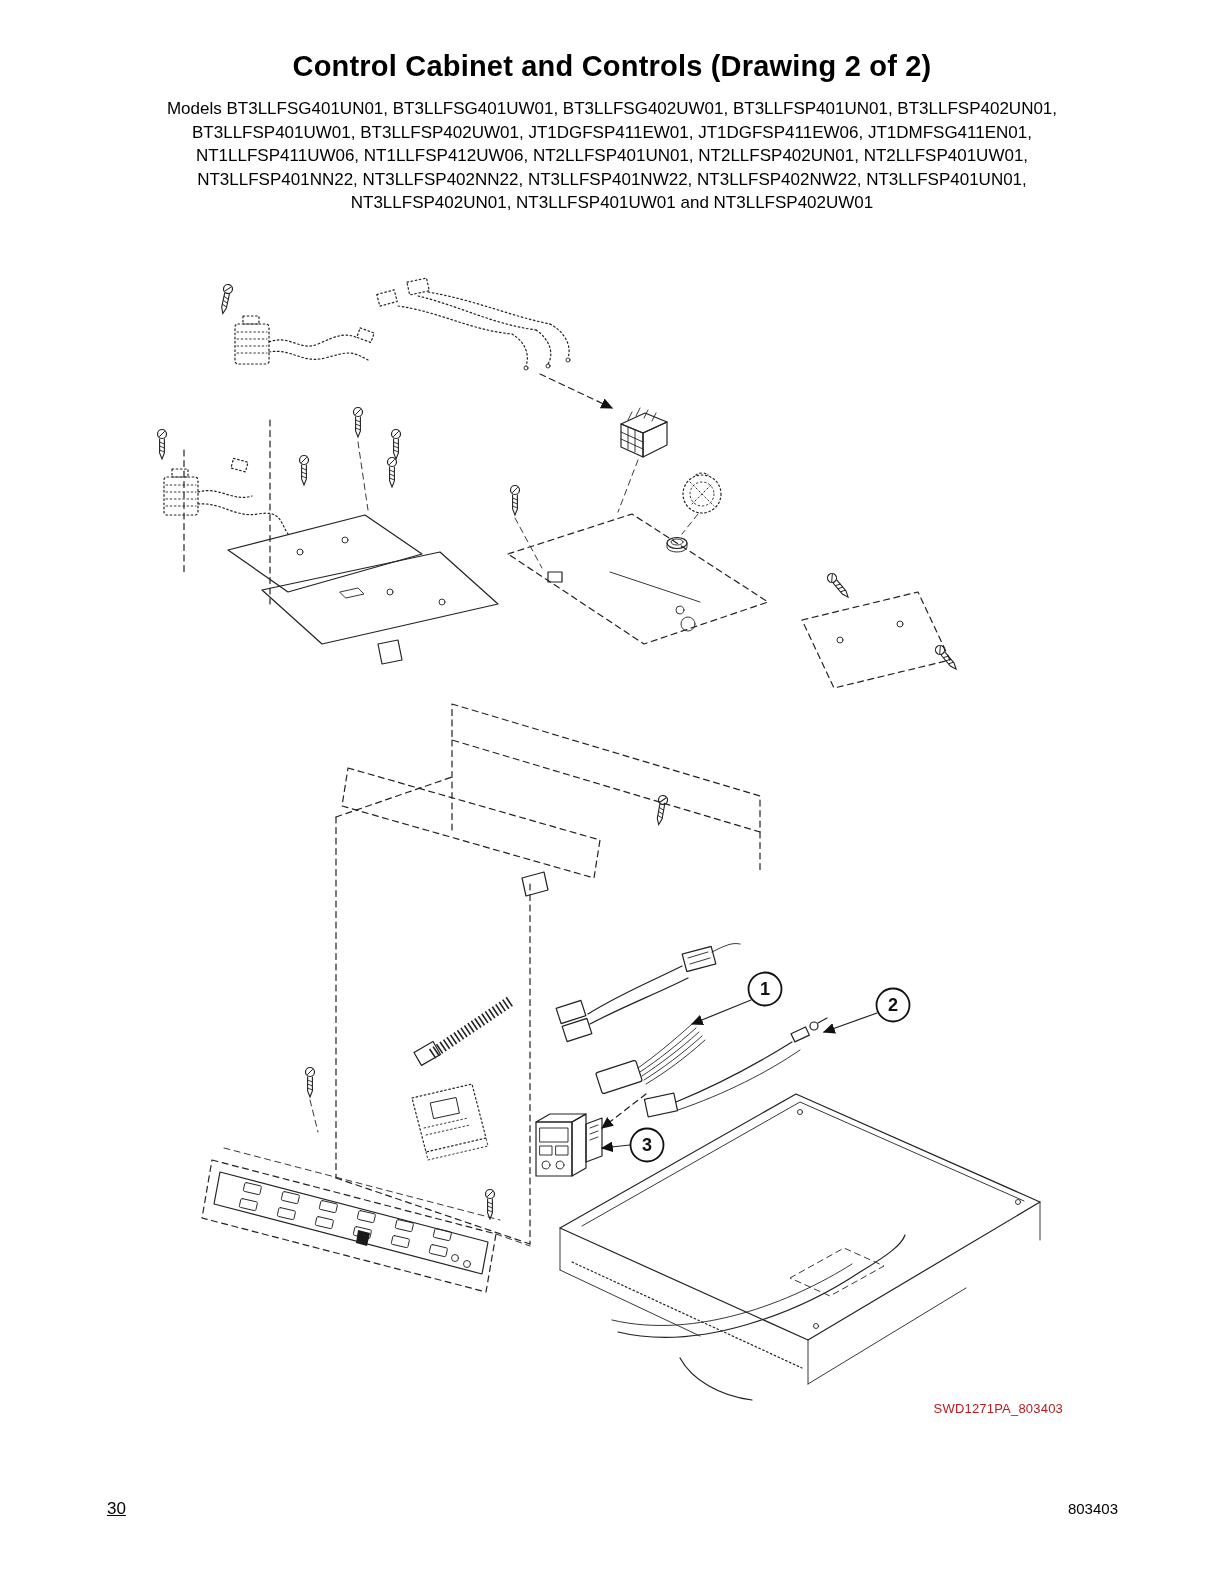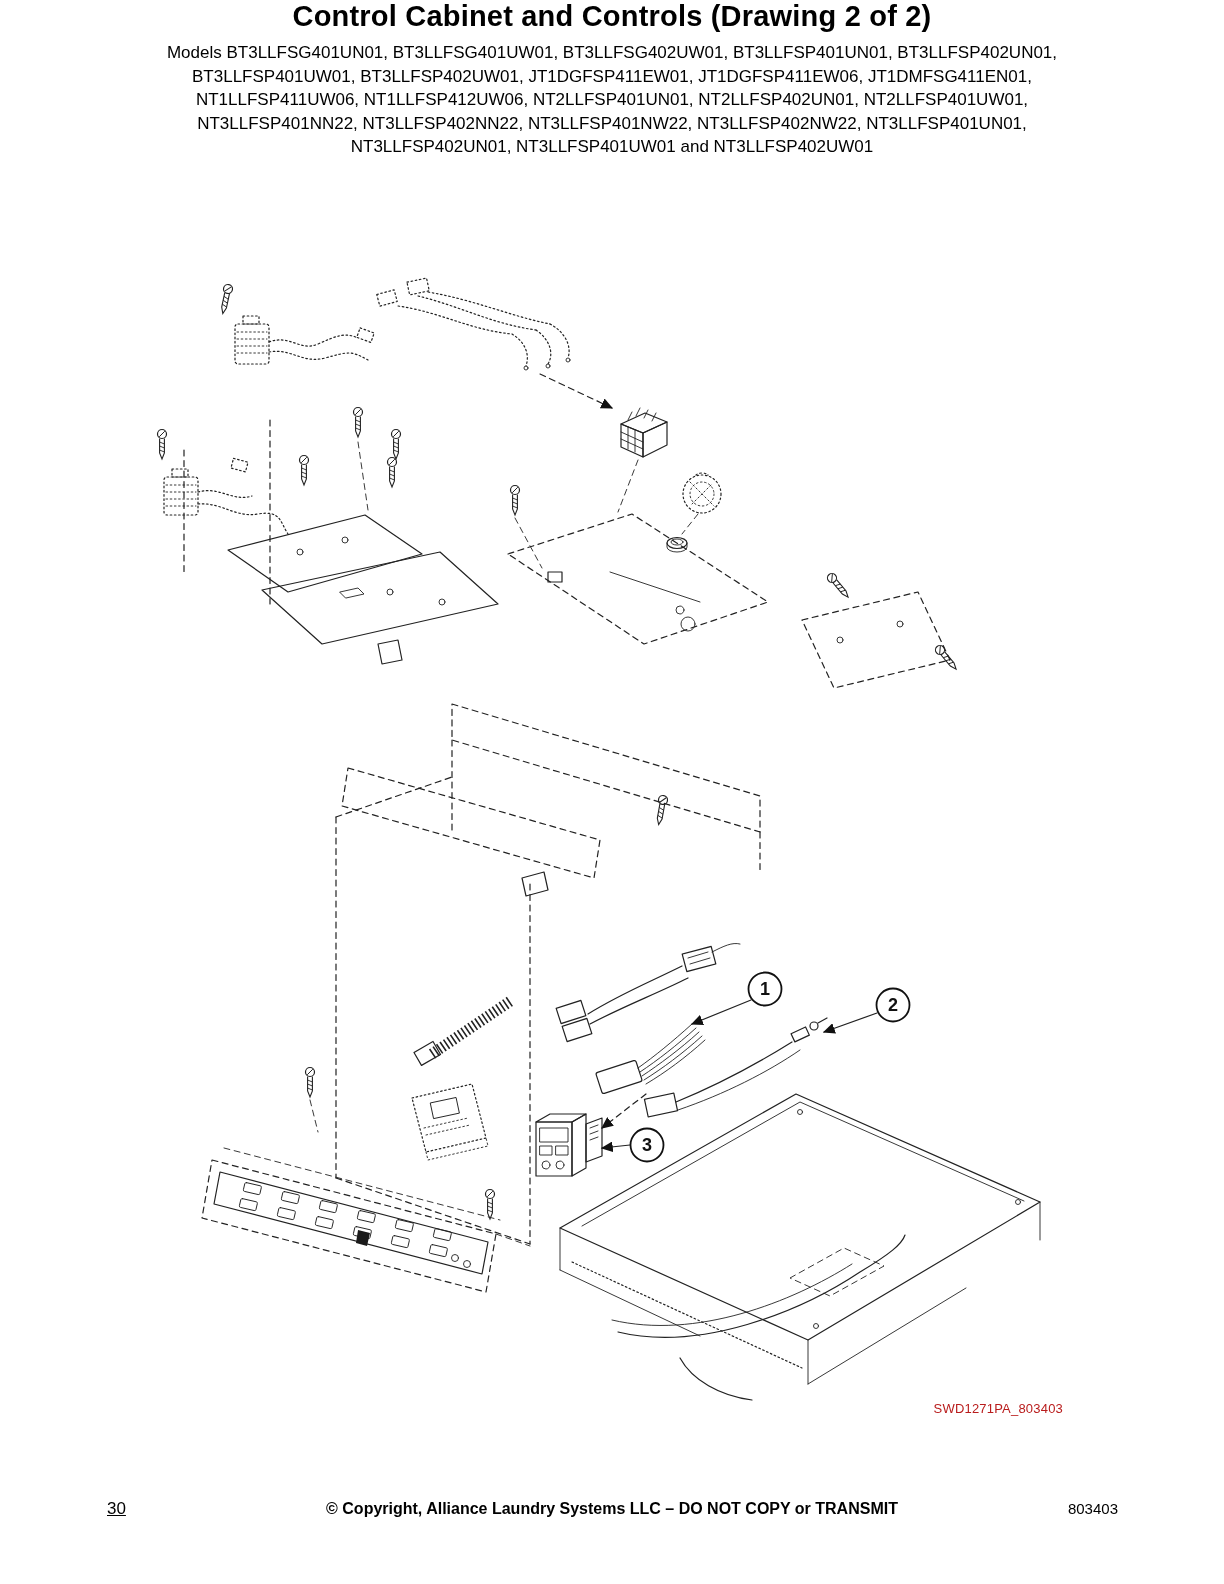--- a/index.html
+++ b/index.html
@@ -7,27 +7,27 @@
   .page {
     position: relative;
     width: 1224px; height: 1584px;
     margin: 0 auto;
     background: #ffffff;
     color: #000;
     font-family: "Liberation Sans", "DejaVu Sans", sans-serif;
     overflow: hidden;
   }
   .title {
-    margin: 0; 
+    margin: 0; padding-top: 50px;
     text-align: center;
     font-size: 29px; font-weight: bold;
     letter-spacing: 0.2px;
   }
   .models {
-    margin-top: 8px;
+    margin-top: 14px;
     text-align: center;
     font-size: 17px;
     line-height: 23.6px;
   }
   .diagram {
     position: absolute;
     left: 140px; top: 272px;
     width: 960px; height: 1170px;
   }
   .drawing-code {
@@ -293,17 +293,16 @@
         <circle cx="507" cy="873" r="16.5" fill="#fff" stroke="#111" stroke-width="1.8"></circle>
         <text x="507" y="879" text-anchor="middle" class="callout-num">3</text>
       </g>
     </svg>
   </div>
 
   <div class="drawing-code">SWD1271PA_803403</div>
 
   <div class="footer">
     <span class="page-num">30</span>
-    <span class="copyright">© Copyright, Alliance Laundry Systems LLC – DO NOT COPY or TRANSMIT</span>
     <span class="doc-num">803403</span>
   </div>
 
 </div>
 
 </body></html>

